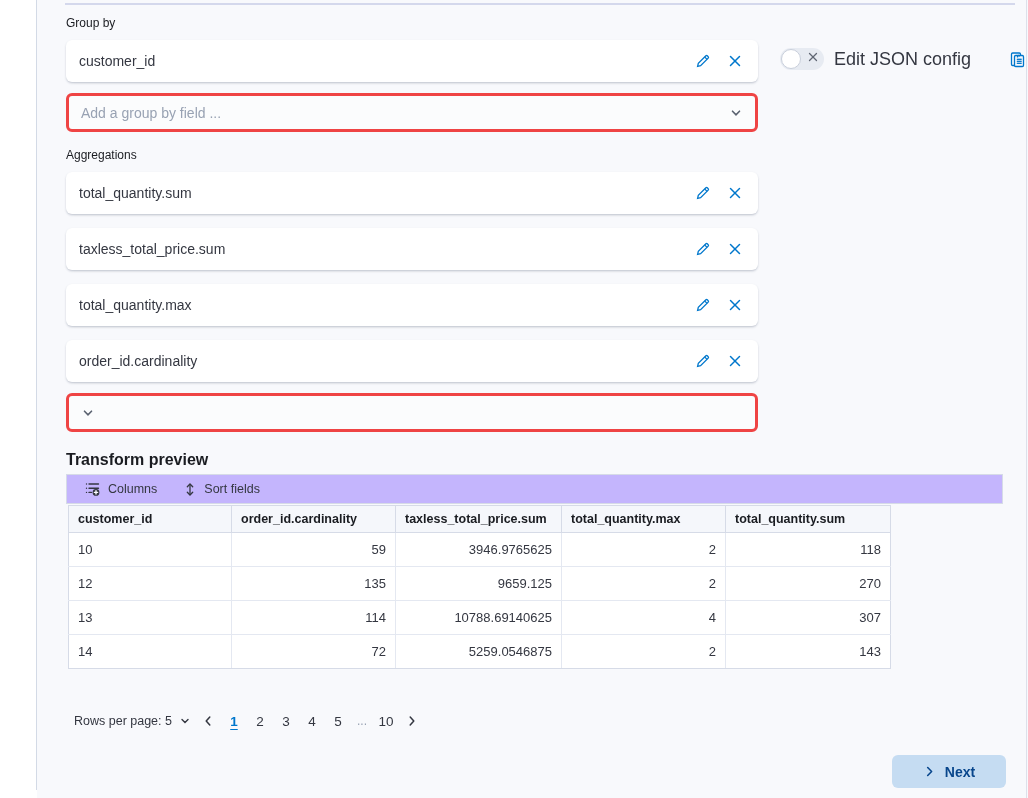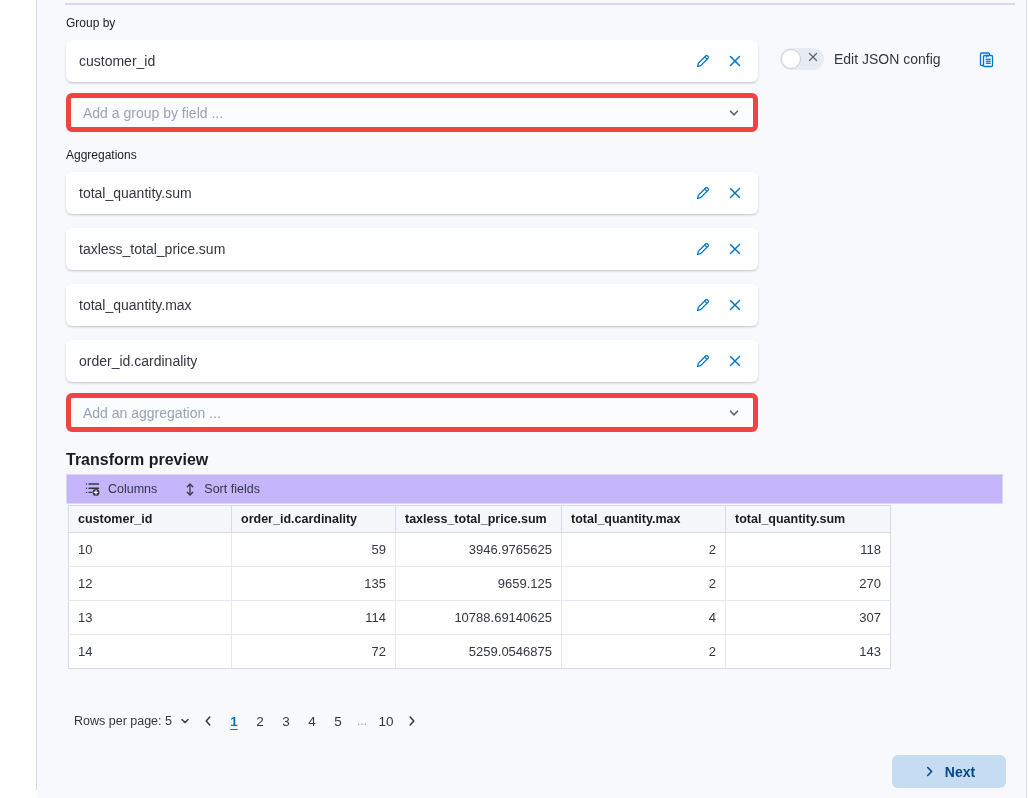--- a/index.html
+++ b/index.html
@@ -40,21 +40,21 @@
   }
   .pill-text { font-size: 14px; color: #343741; flex: 1 1 auto; }
   .pill-actions { display: flex; align-items: center; gap: 14px; }
   .icon-btn {
     background: none; border: none; padding: 0; cursor: pointer;
     color: #0077cc; display: inline-flex; align-items: center; justify-content: center;
     width: 18px; height: 18px;
   }
   .combo {
     position: absolute; left: 66px; width: 692px; height: 39px;
-    background: #fbfcfd; border: 5px solid #ef4444; border-radius: 6px;
+    background: #fbfcfd; border: 3px solid #ef4444; border-radius: 6px;
     display: flex; align-items: center; padding: 9px 12px; cursor: pointer;
   }
   .combo .placeholder { font-size: 14px; color: #98a2b3; flex: 1 1 auto; }
   .combo .chev { color: #5a6270; display: inline-flex; }
 
   
   .json-row {
     position: absolute; left: 780px; top: 47px; height: 24px;
     display: flex; align-items: center;
   }
@@ -62,21 +62,21 @@
     position: relative; width: 44px; height: 22px; border-radius: 11px;
     background: #e7ebf2; border: none; cursor: pointer; flex: 0 0 auto;
   }
   .switch .knob {
     position: absolute; left: 1px; top: 1px; width: 20px; height: 20px;
     border-radius: 50%; background: #ffffff; border: 1px solid #c9cfdb;
   }
   .switch .switch-x {
     position: absolute; right: 5px; top: 3px; color: #5f6673;
   }
-  .json-label { font-size: 14px; color: #343741; margin-left: 10px; }
+  .json-label { font-size: 18px; color: #343741; margin-left: 10px; }
   .copy-btn { margin-left: 36px; width: 20px; height: 20px; }
 
   
   .preview-title { font-size: 16px; font-weight: 700; color: #1a1c21; }
   .grid-toolbar {
     position: absolute; left: 66px; top: 474px; width: 937px; height: 30px;
     background: #c4b5fd; border: 1px solid #d6dbe7;
     display: flex; align-items: center; padding: 0 8px; gap: 6px;
   }
   .toolbar-btn {
@@ -282,21 +282,20 @@
           <svg width="14" height="14" viewBox="0 0 14 14" stroke="currentColor" stroke-width="1.5" stroke-linecap="round">
             <line x1="2.5" y1="2.5" x2="11.5" y2="11.5"></line>
             <line x1="11.5" y1="2.5" x2="2.5" y2="11.5"></line>
           </svg>
         </span>
     </button>
   </span>
 </div>
 
 <div class="combo" style="top:393px;">
-  <span class="placeholder">Add an aggregation ...</span>
   <span class="chev">
     <svg width="14" height="14" viewBox="0 0 14 14" fill="none" stroke="currentColor" stroke-width="1.6" stroke-linecap="round">
         <polyline points="3.5,5.2 7,8.8 10.5,5.2"></polyline>
       </svg>
   </span>
 </div>
 
 <h2 class="abs preview-title" style="left:66px; top:451px;">Transform preview</h2>
 
 <div class="grid-toolbar">

